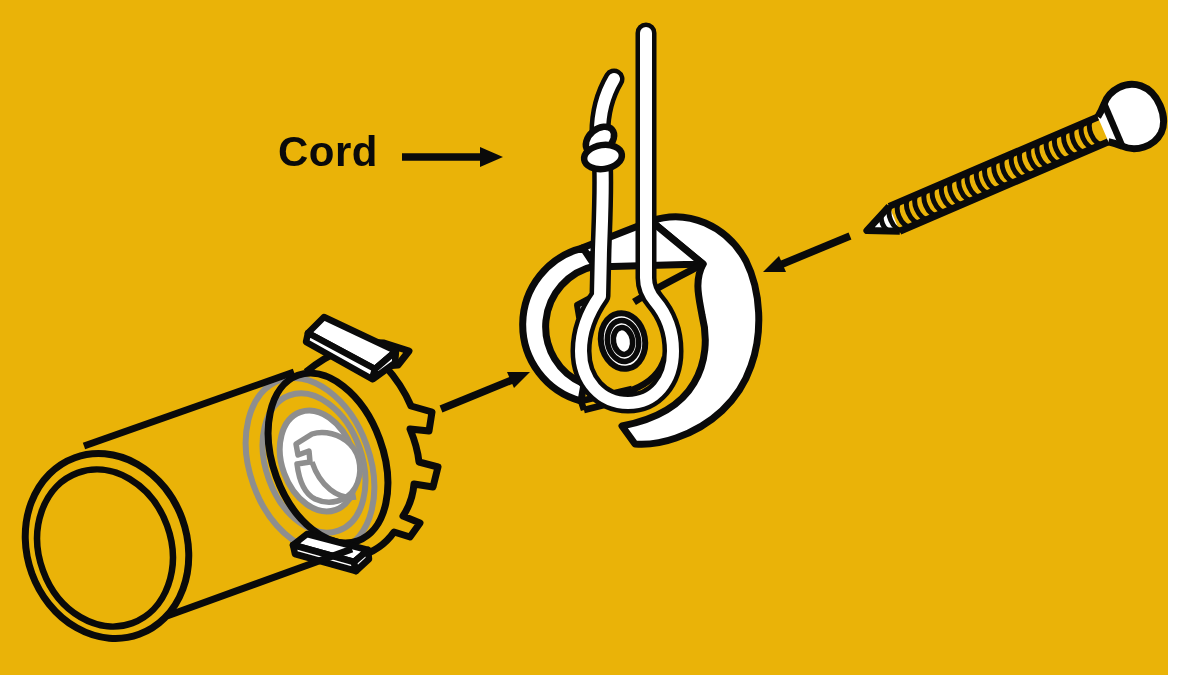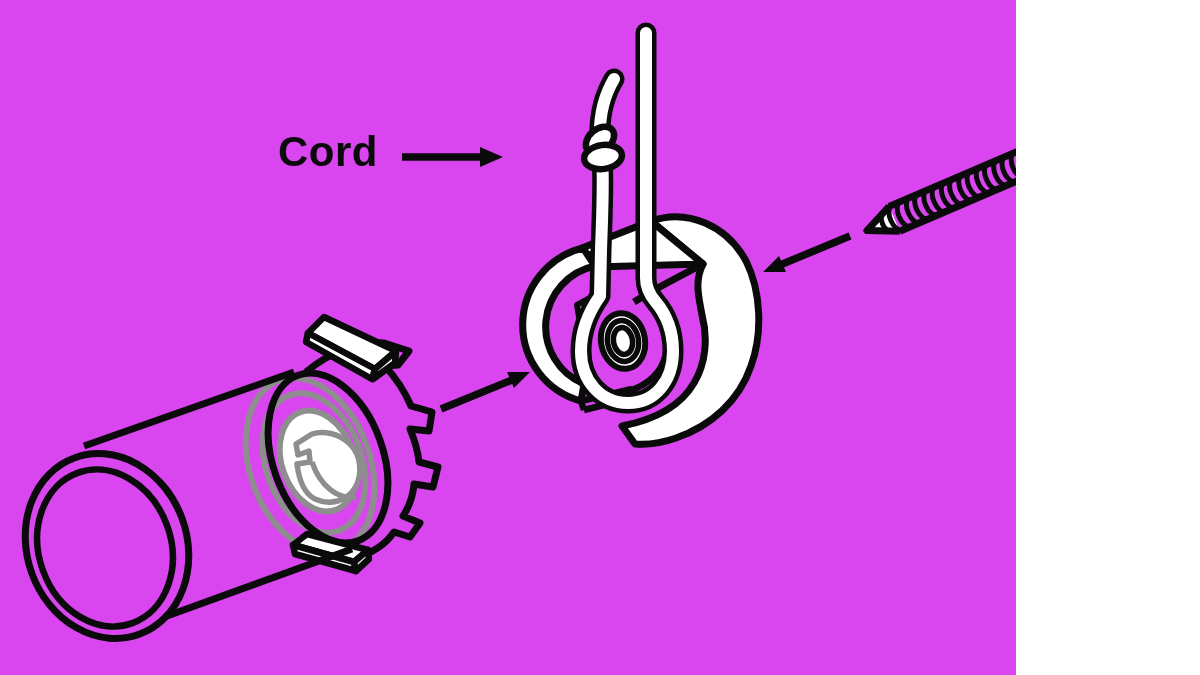--- a/index.html
+++ b/index.html
@@ -1,21 +1,21 @@
 <!DOCTYPE html>
 <html><head>
 <meta charset="utf-8">
 <style>
   html, body { margin: 0; padding: 0; }
   body { background: #ffffff; }
   .stage {
     position: relative;
-    width: 1016px;
+    width: 1168px;
     height: 675px;
-    background: #d946ef;
+    background: #eab308;
     overflow: hidden;
     font-family: "Liberation Sans", sans-serif;
   }
   .stage svg { position: absolute; inset: 0; display: block; }
   .cord-label {
     font-family: "Liberation Sans", sans-serif;
     font-weight: bold;
     font-size: 42px;
     letter-spacing: 0.5px;
   }

